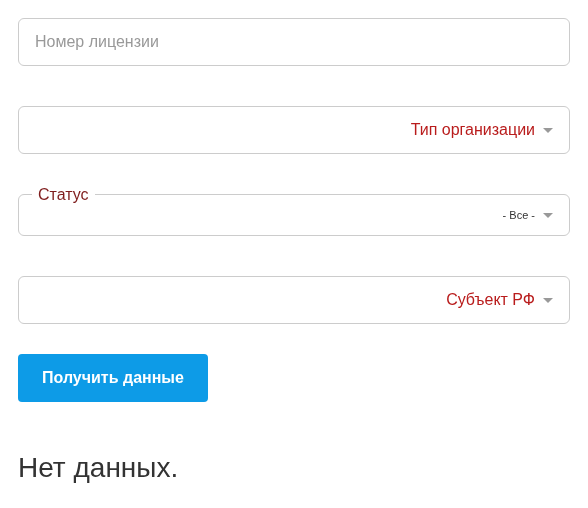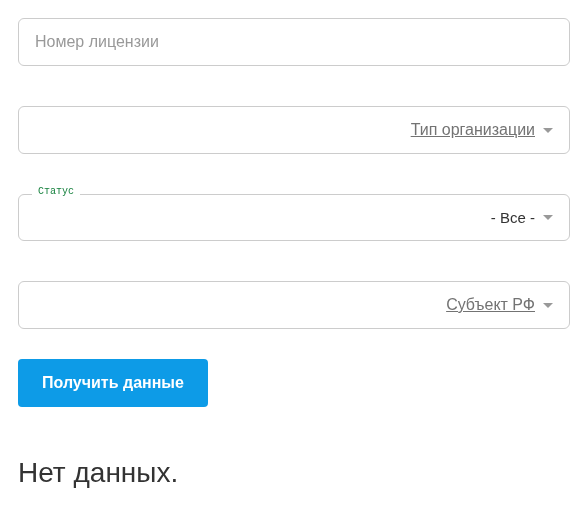--- a/index.html
+++ b/index.html
@@ -31,37 +31,35 @@
       font-size: 16px;
       color: #333;
       width: 100%;
       background: transparent;
     }
     .input-wrapper input::placeholder {
       color: #999;
     }
     .select-text {
       font-size: 16px;
-      color: #737373;
-      text-decoration: underline;
+      color: #b91c1c;
     }
     .select-value {
-      font-size: 15px;
+      font-size: 11px;
       color: #333;
       margin-left: 11px;
     }
     .floating-label {
       position: absolute;
       top: -8px;
       left: 14px;
       background: #fff;
       padding: 0 6px;
-      font-size: 10px;
-      color: #15803d;
-      font-family: Liberation Mono, monospace;
+      font-size: 16px;
+      color: #7f1d1d;
     }
     .dropdown-icon {
       width: 0;
       height: 0;
       border-left: 5px solid transparent;
       border-right: 5px solid transparent;
       border-top: 5px solid #999;
       margin-left: 8px;
     }
     .button-row {

